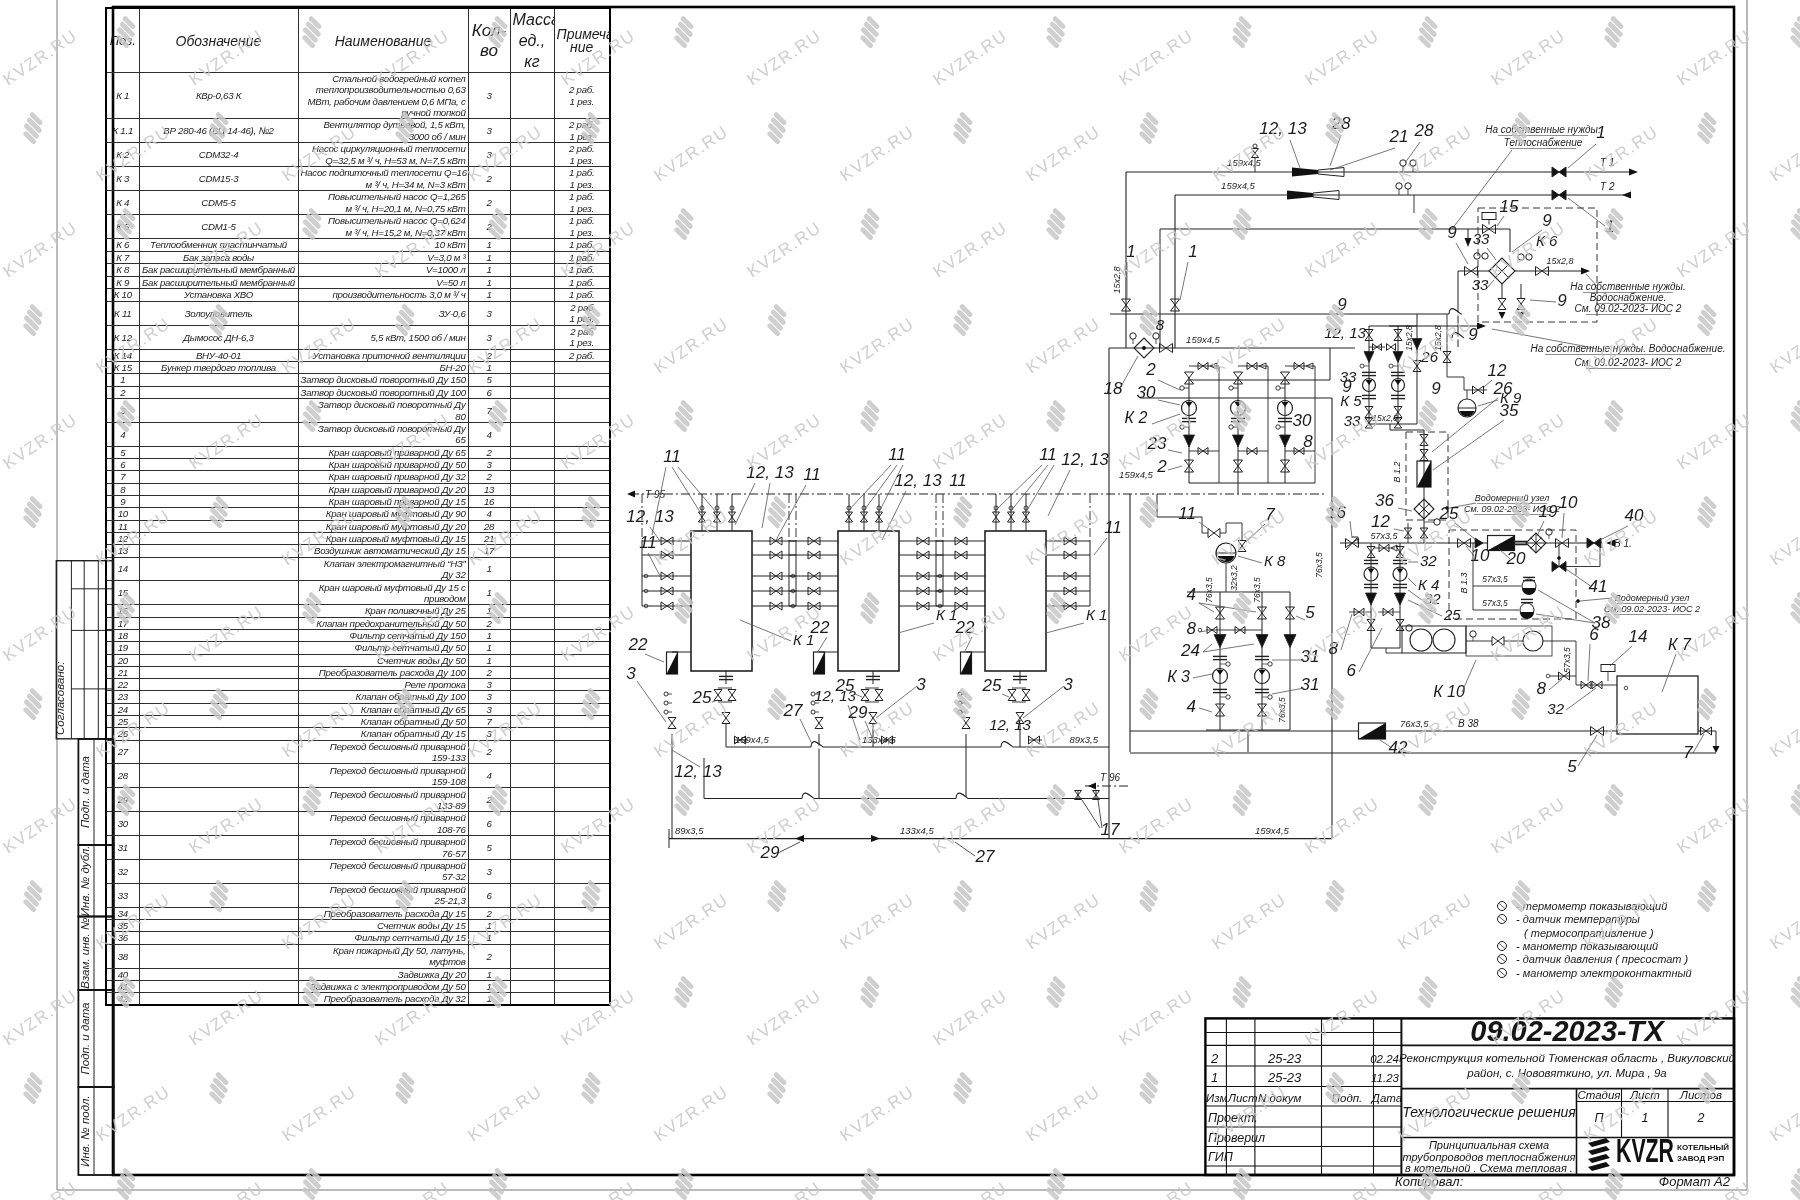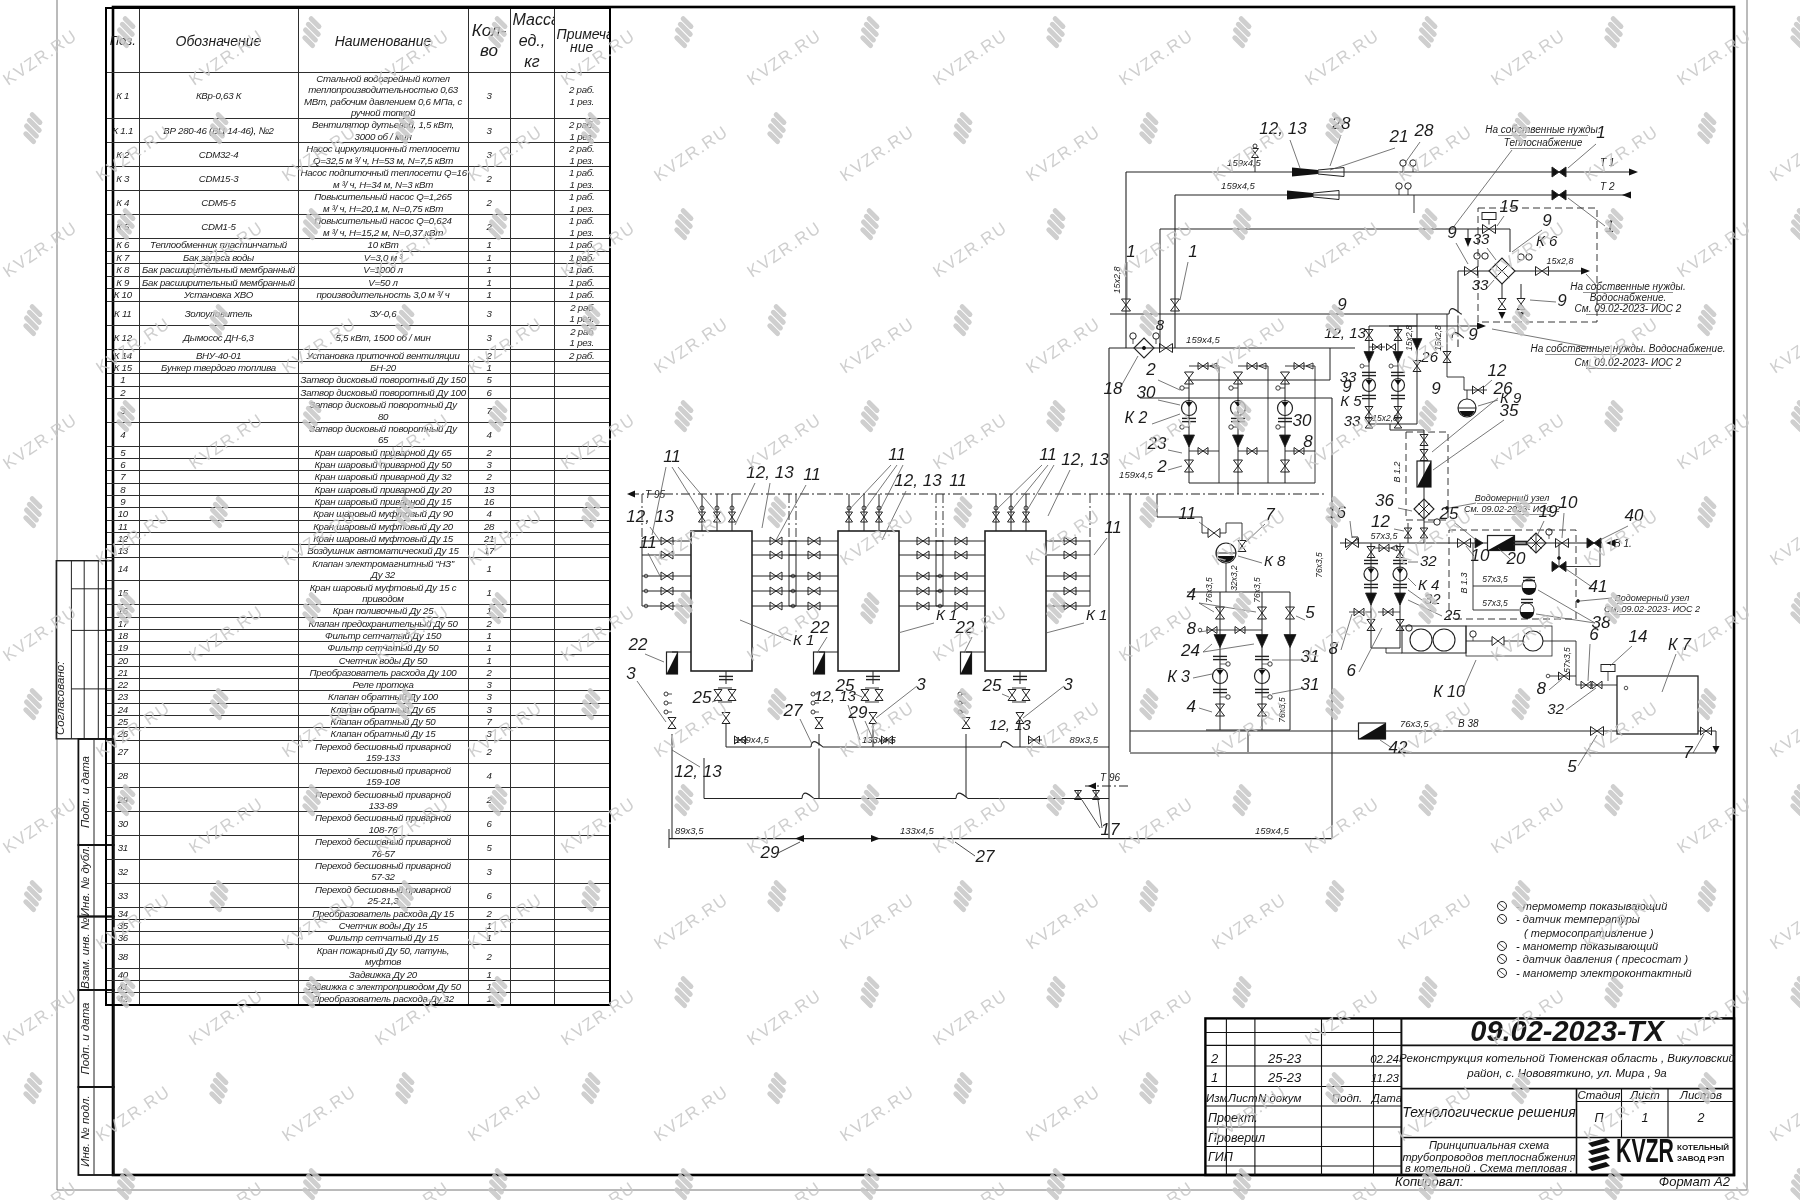--- a/index.html
+++ b/index.html
@@ -1,19 +1,19 @@
 <!DOCTYPE html>
 <html><head><meta charset="utf-8">
 <style>
 html,body{margin:0;padding:0;}
 body{width:1800px;height:1200px;background:#fff;position:relative;overflow:hidden;
      font-family:"Liberation Sans", sans-serif;}
 td{padding:0 2px;overflow:hidden;}
 .tc{border:1px solid #2e2e2e;text-align:center;vertical-align:middle;}
-.tl{border:1px solid #2e2e2e;text-align:center;vertical-align:middle;}
+.tl{border:1px solid #2e2e2e;text-align:right;vertical-align:middle;}
 .f1{font-size:9.7px;line-height:11.3px;white-space:nowrap;letter-spacing:-0.28px;}
 </style></head>
 <body>
 
 <svg width="1800" height="1200" style="position:absolute;left:0;top:0;">
 
 <line x1="57" y1="0" x2="57" y2="1190" stroke="#777" stroke-width="1"></line>
 <line x1="1747" y1="0" x2="1747" y2="1190" stroke="#777" stroke-width="1"></line>
 <line x1="57" y1="1190" x2="1747" y2="1190" stroke="#777" stroke-width="1"></line>
 

